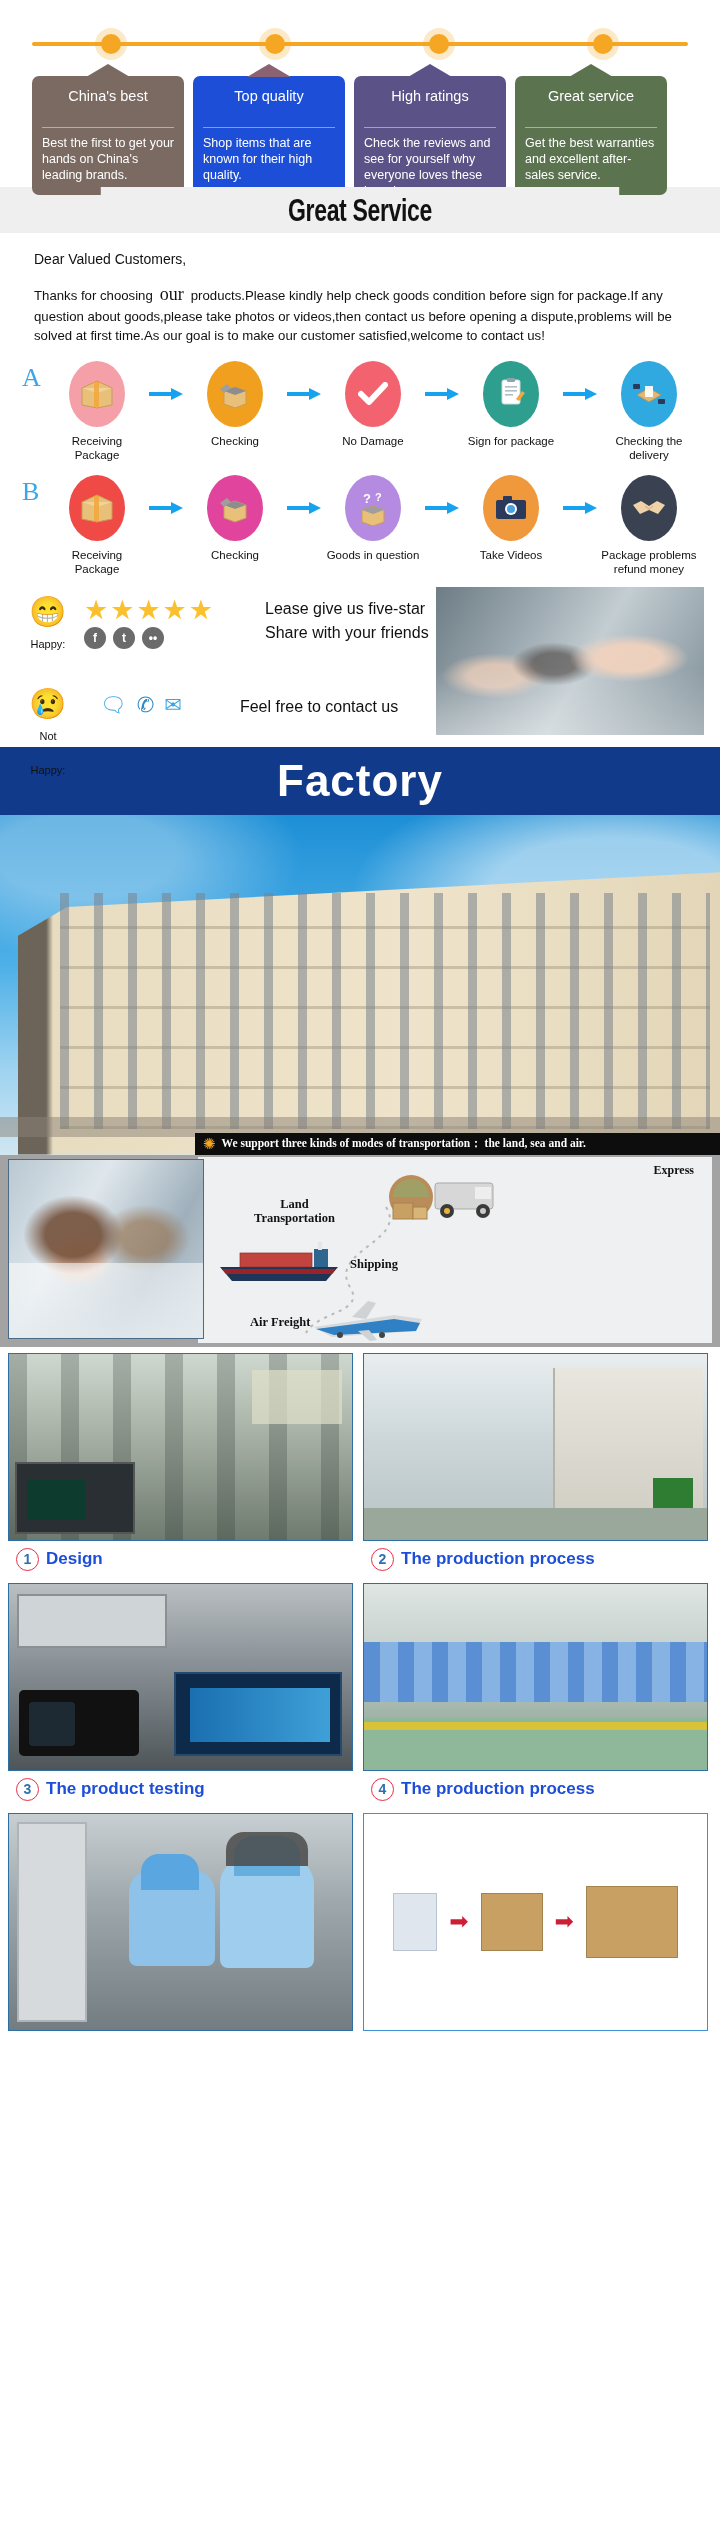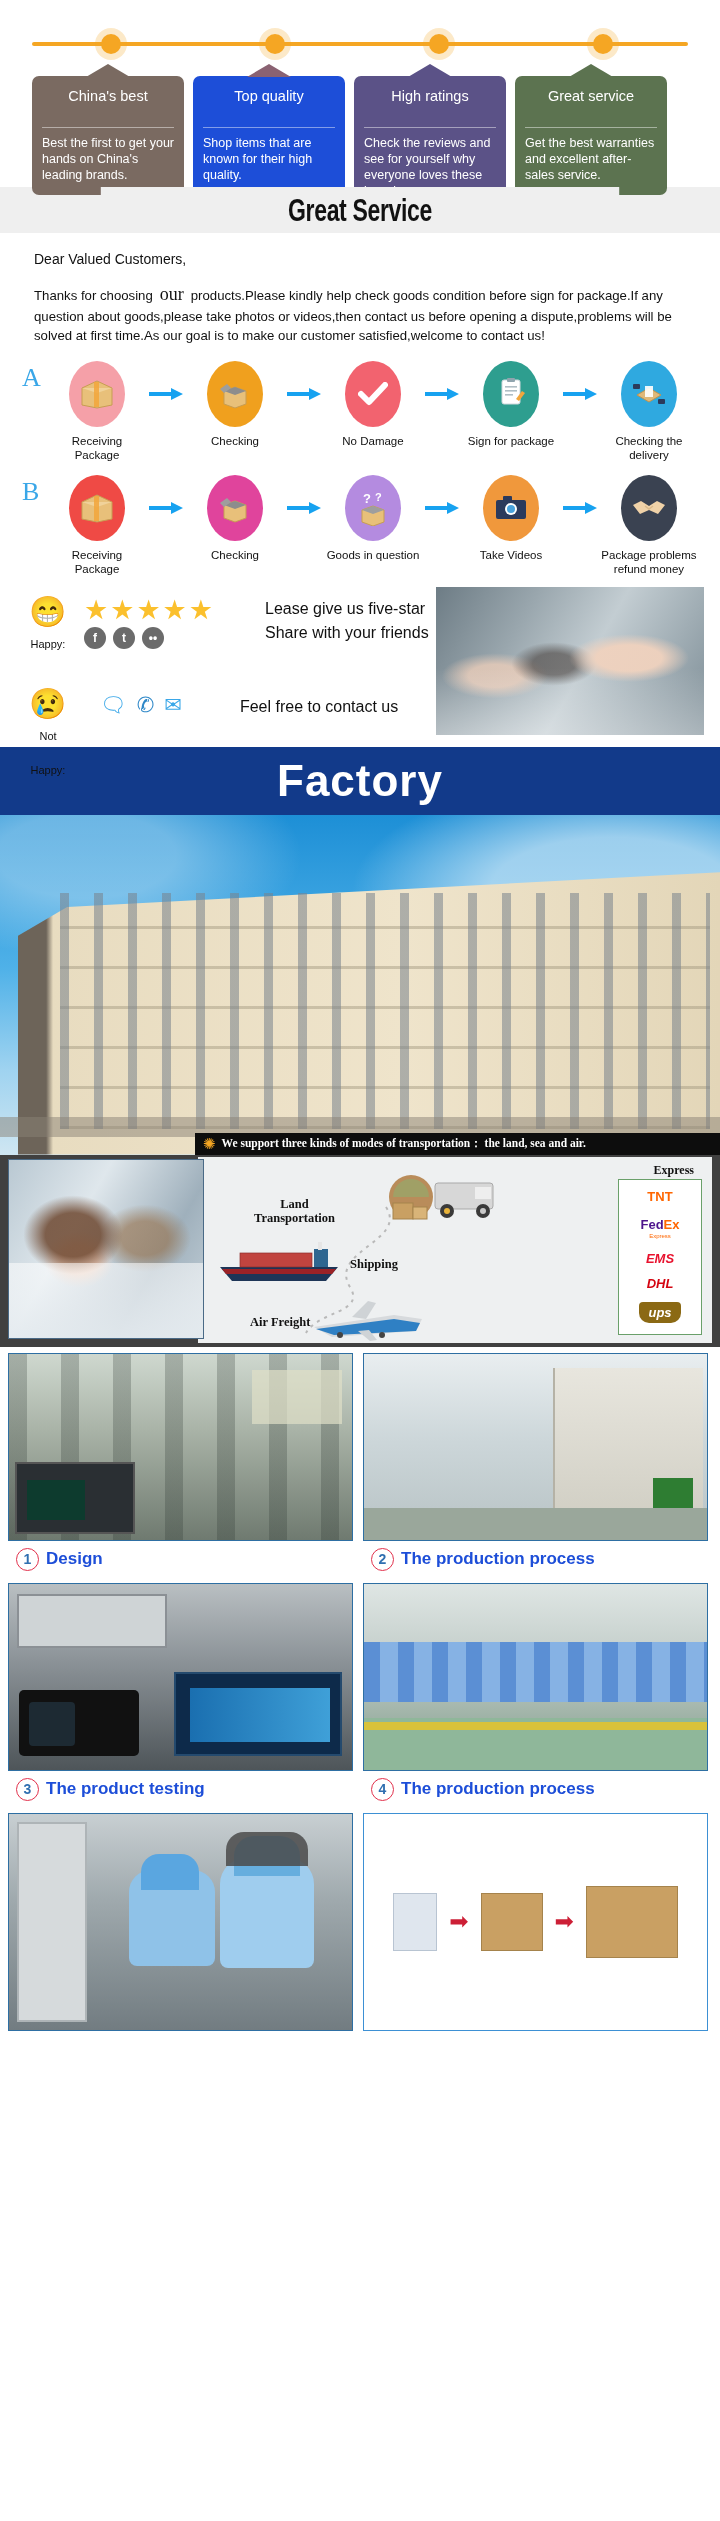--- a/index.html
+++ b/index.html
@@ -127,21 +127,21 @@
   }
   .ship-banner .sun {
     color: #f5a623; font-size: 15px; margin-right: 6px; line-height: 1;
   }
   .ship-banner .st {
     color: #fff; font-family: "Liberation Serif", serif; font-weight: bold;
     font-size: 11.5px; white-space: nowrap;
   }
 
   
-  #logi { position: relative; height: 192px; background: #404040; padding-left: 24px; }
+  #logi { position: relative; height: 192px; background: #a3a3a3; padding-left: 24px; }
   #logi-photo {
     position: absolute; left: 8px; top: 4px; width: 196px; height: 180px;
     border: 1px solid #4a6a86; overflow: hidden; background: #8fa6b5; z-index: 3;
   }
   #logi-diagram {
     position: absolute; left: 198px; top: 2px; right: 8px; height: 186px;
     background: #eef0f1; overflow: hidden;
   }
   .logi-lab {
     position: absolute; font-family: "Liberation Serif", serif; font-weight: bold;
@@ -509,30 +509,20 @@
       <svg style="position:absolute;left:108px;top:140px" width="130" height="44">
         <path d="M8 30 l80 -12 28 4 -6 12 -84 6 z" fill="#d7dadd"></path>
         <path d="M10 32 l78 -10 26 4 -4 8 -82 4 z" fill="#2f80c4"></path>
         <path d="M46 20 l16 -16 8 2 -10 16 z" fill="#cfd3d6"></path>
         <path d="M52 34 l12 10 7 -1 -8 -10 z" fill="#cfd3d6"></path>
         <circle cx="34" cy="38" r="3" fill="#444"></circle>
           <circle cx="76" cy="38" r="3" fill="#444"></circle>
       </svg>
       <div class="logi-lab" style="left:52px;top:158px">Air Freight</div>
 
-      <div id="exp-box">
-        <div class="carrier c-tnt">TNT</div>
-        <div style="text-align:center">
-          <span class="carrier c-fedex"><span class="a" style="color:#4d148c">Fed</span><span class="b" style="color:#ff6600">Ex</span></span>
-          <div style="font-size:6px;color:#ff6600">Express</div>
-        </div>
-        <div class="carrier c-ems">EMS</div>
-        <div class="carrier c-dhl">DHL</div>
-        <div class="carrier c-ups">ups</div>
-      </div>
     </div>
   </div>
 
   <div class="fg-row">
     <div class="fg-cell">
       <div class="fg-img">
         <div class="ph" style="background:linear-gradient(180deg,#cfd8cf 0%,#aab4a8 40%,#6f7a70 100%)"></div>
         <div class="ph" style="background:repeating-linear-gradient(90deg,rgba(40,50,45,0.25) 0 18px,transparent 18px 52px)"></div>
         <div style="position:absolute;left:6px;bottom:6px;width:120px;height:72px;background:#2a2f33;border:2px solid #555"></div>
         <div style="position:absolute;left:18px;bottom:20px;width:58px;height:40px;background:#0d3b2e"></div>

